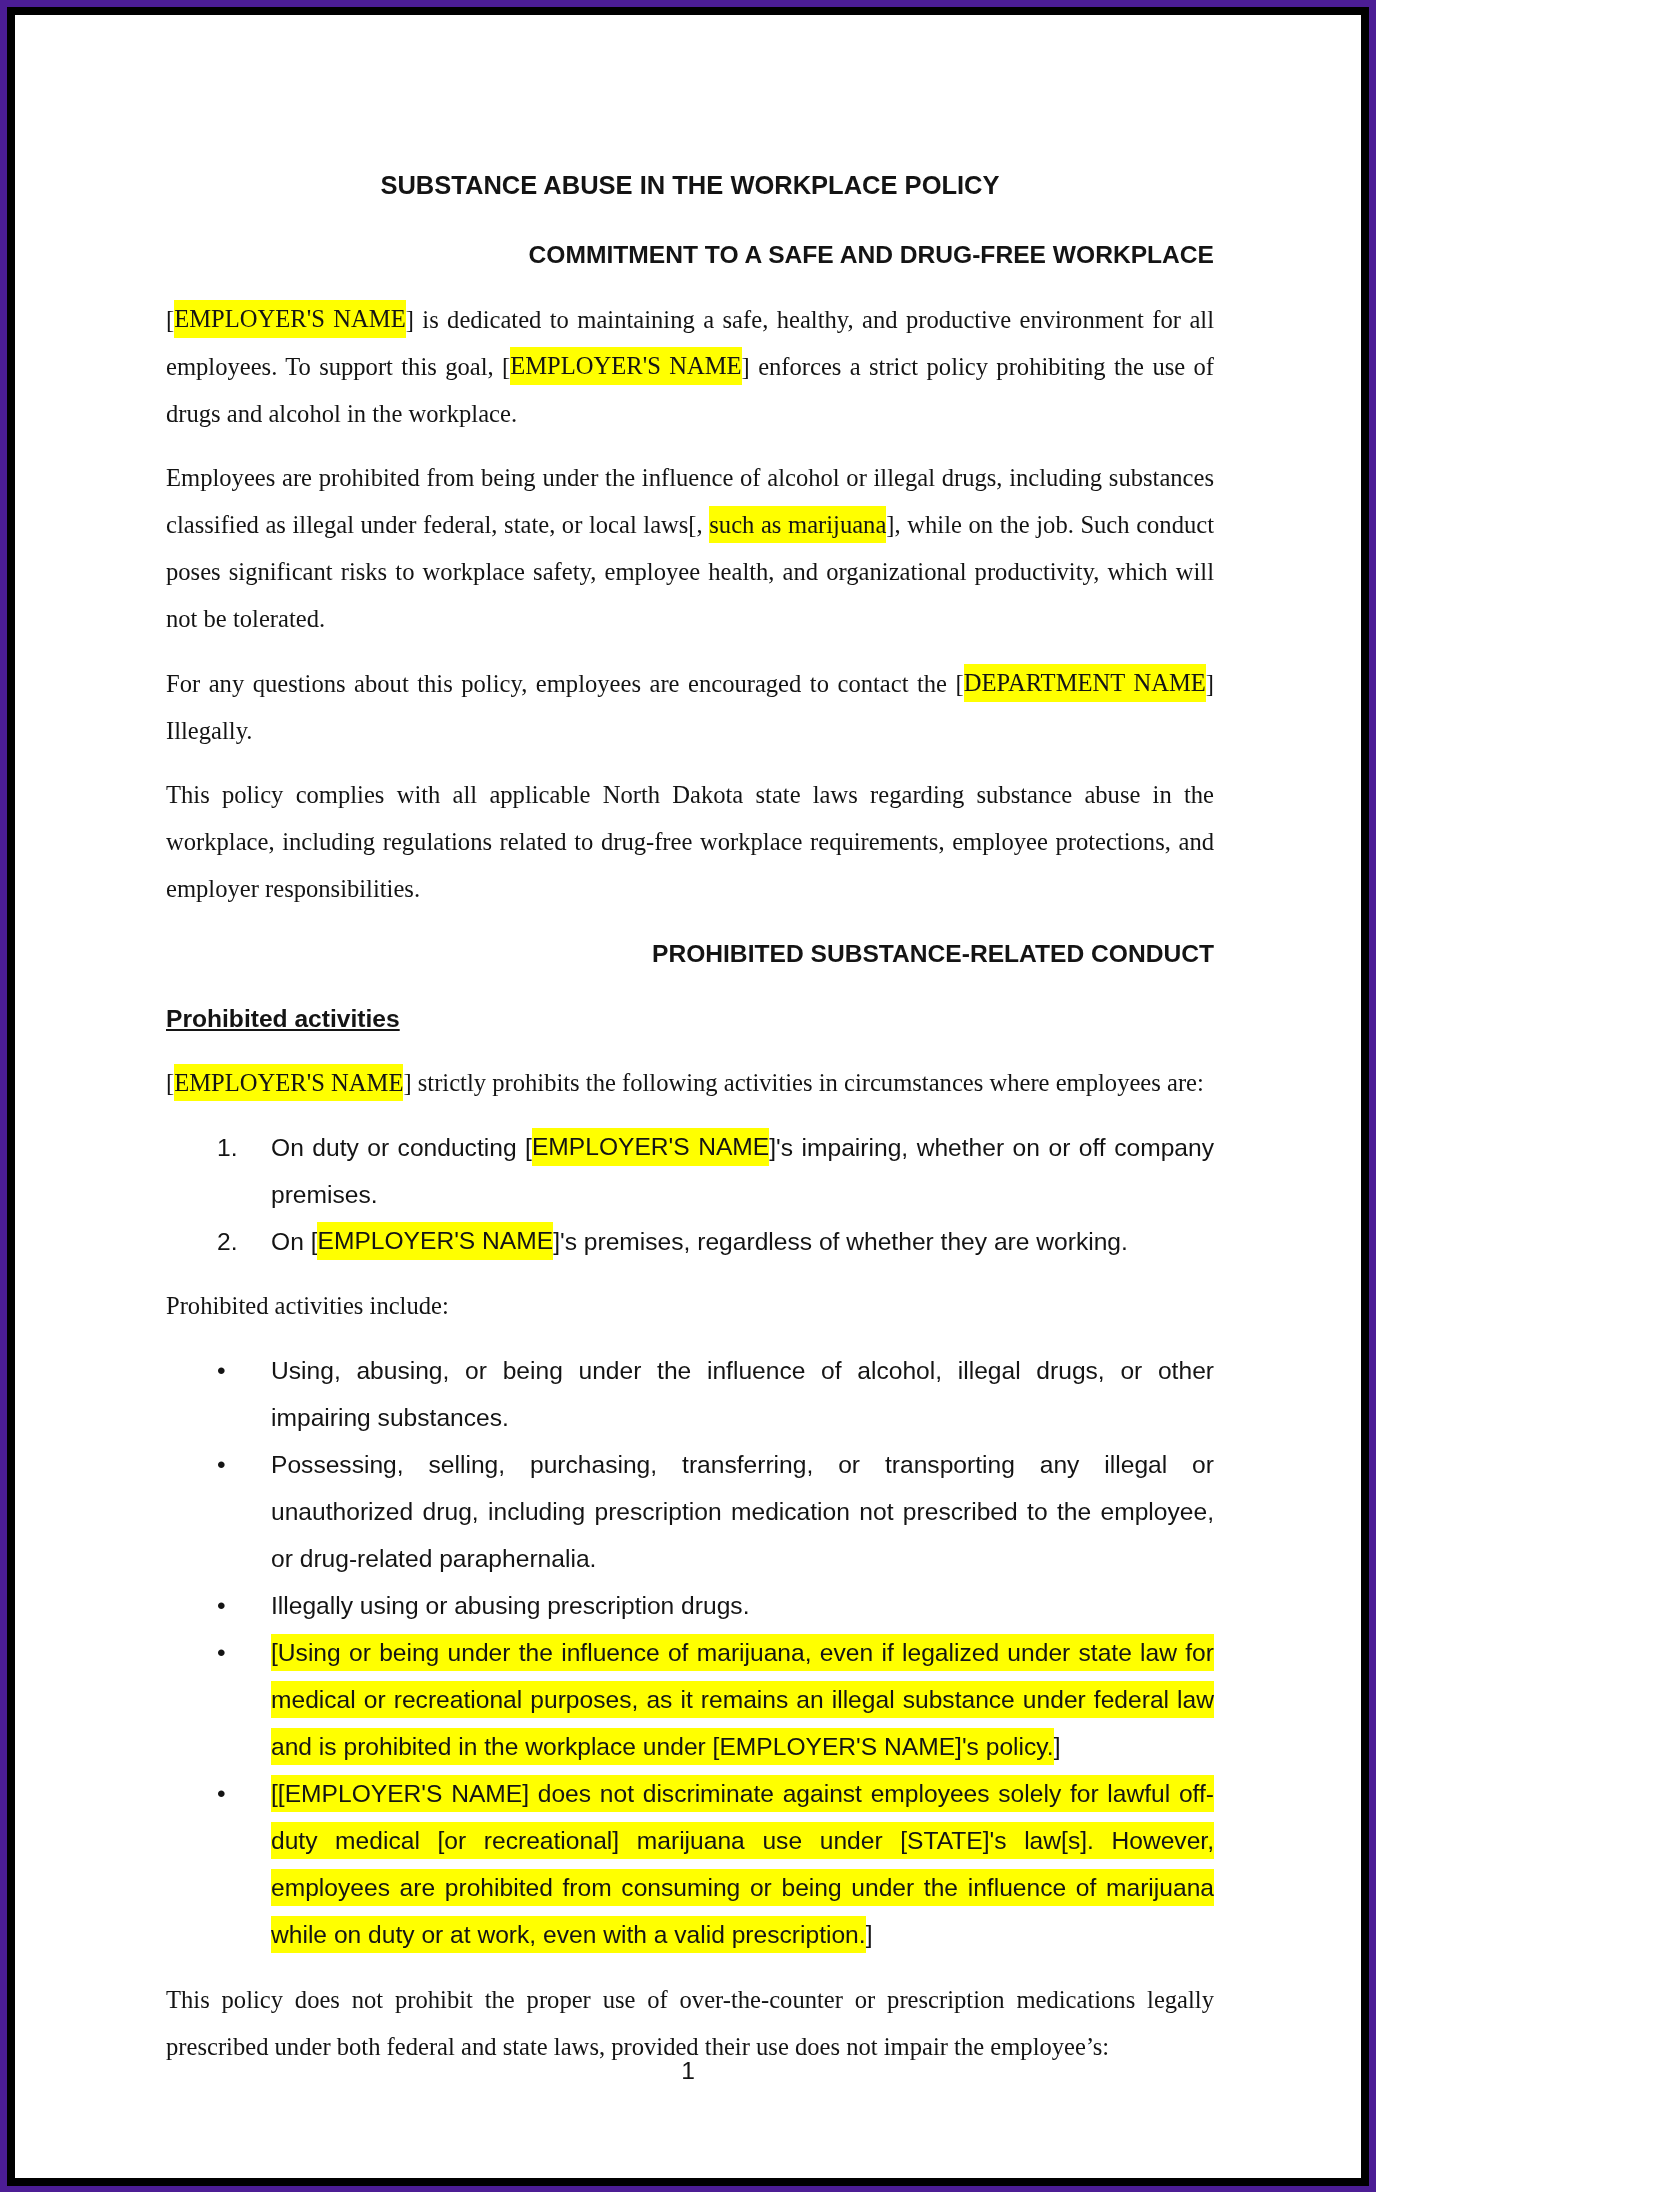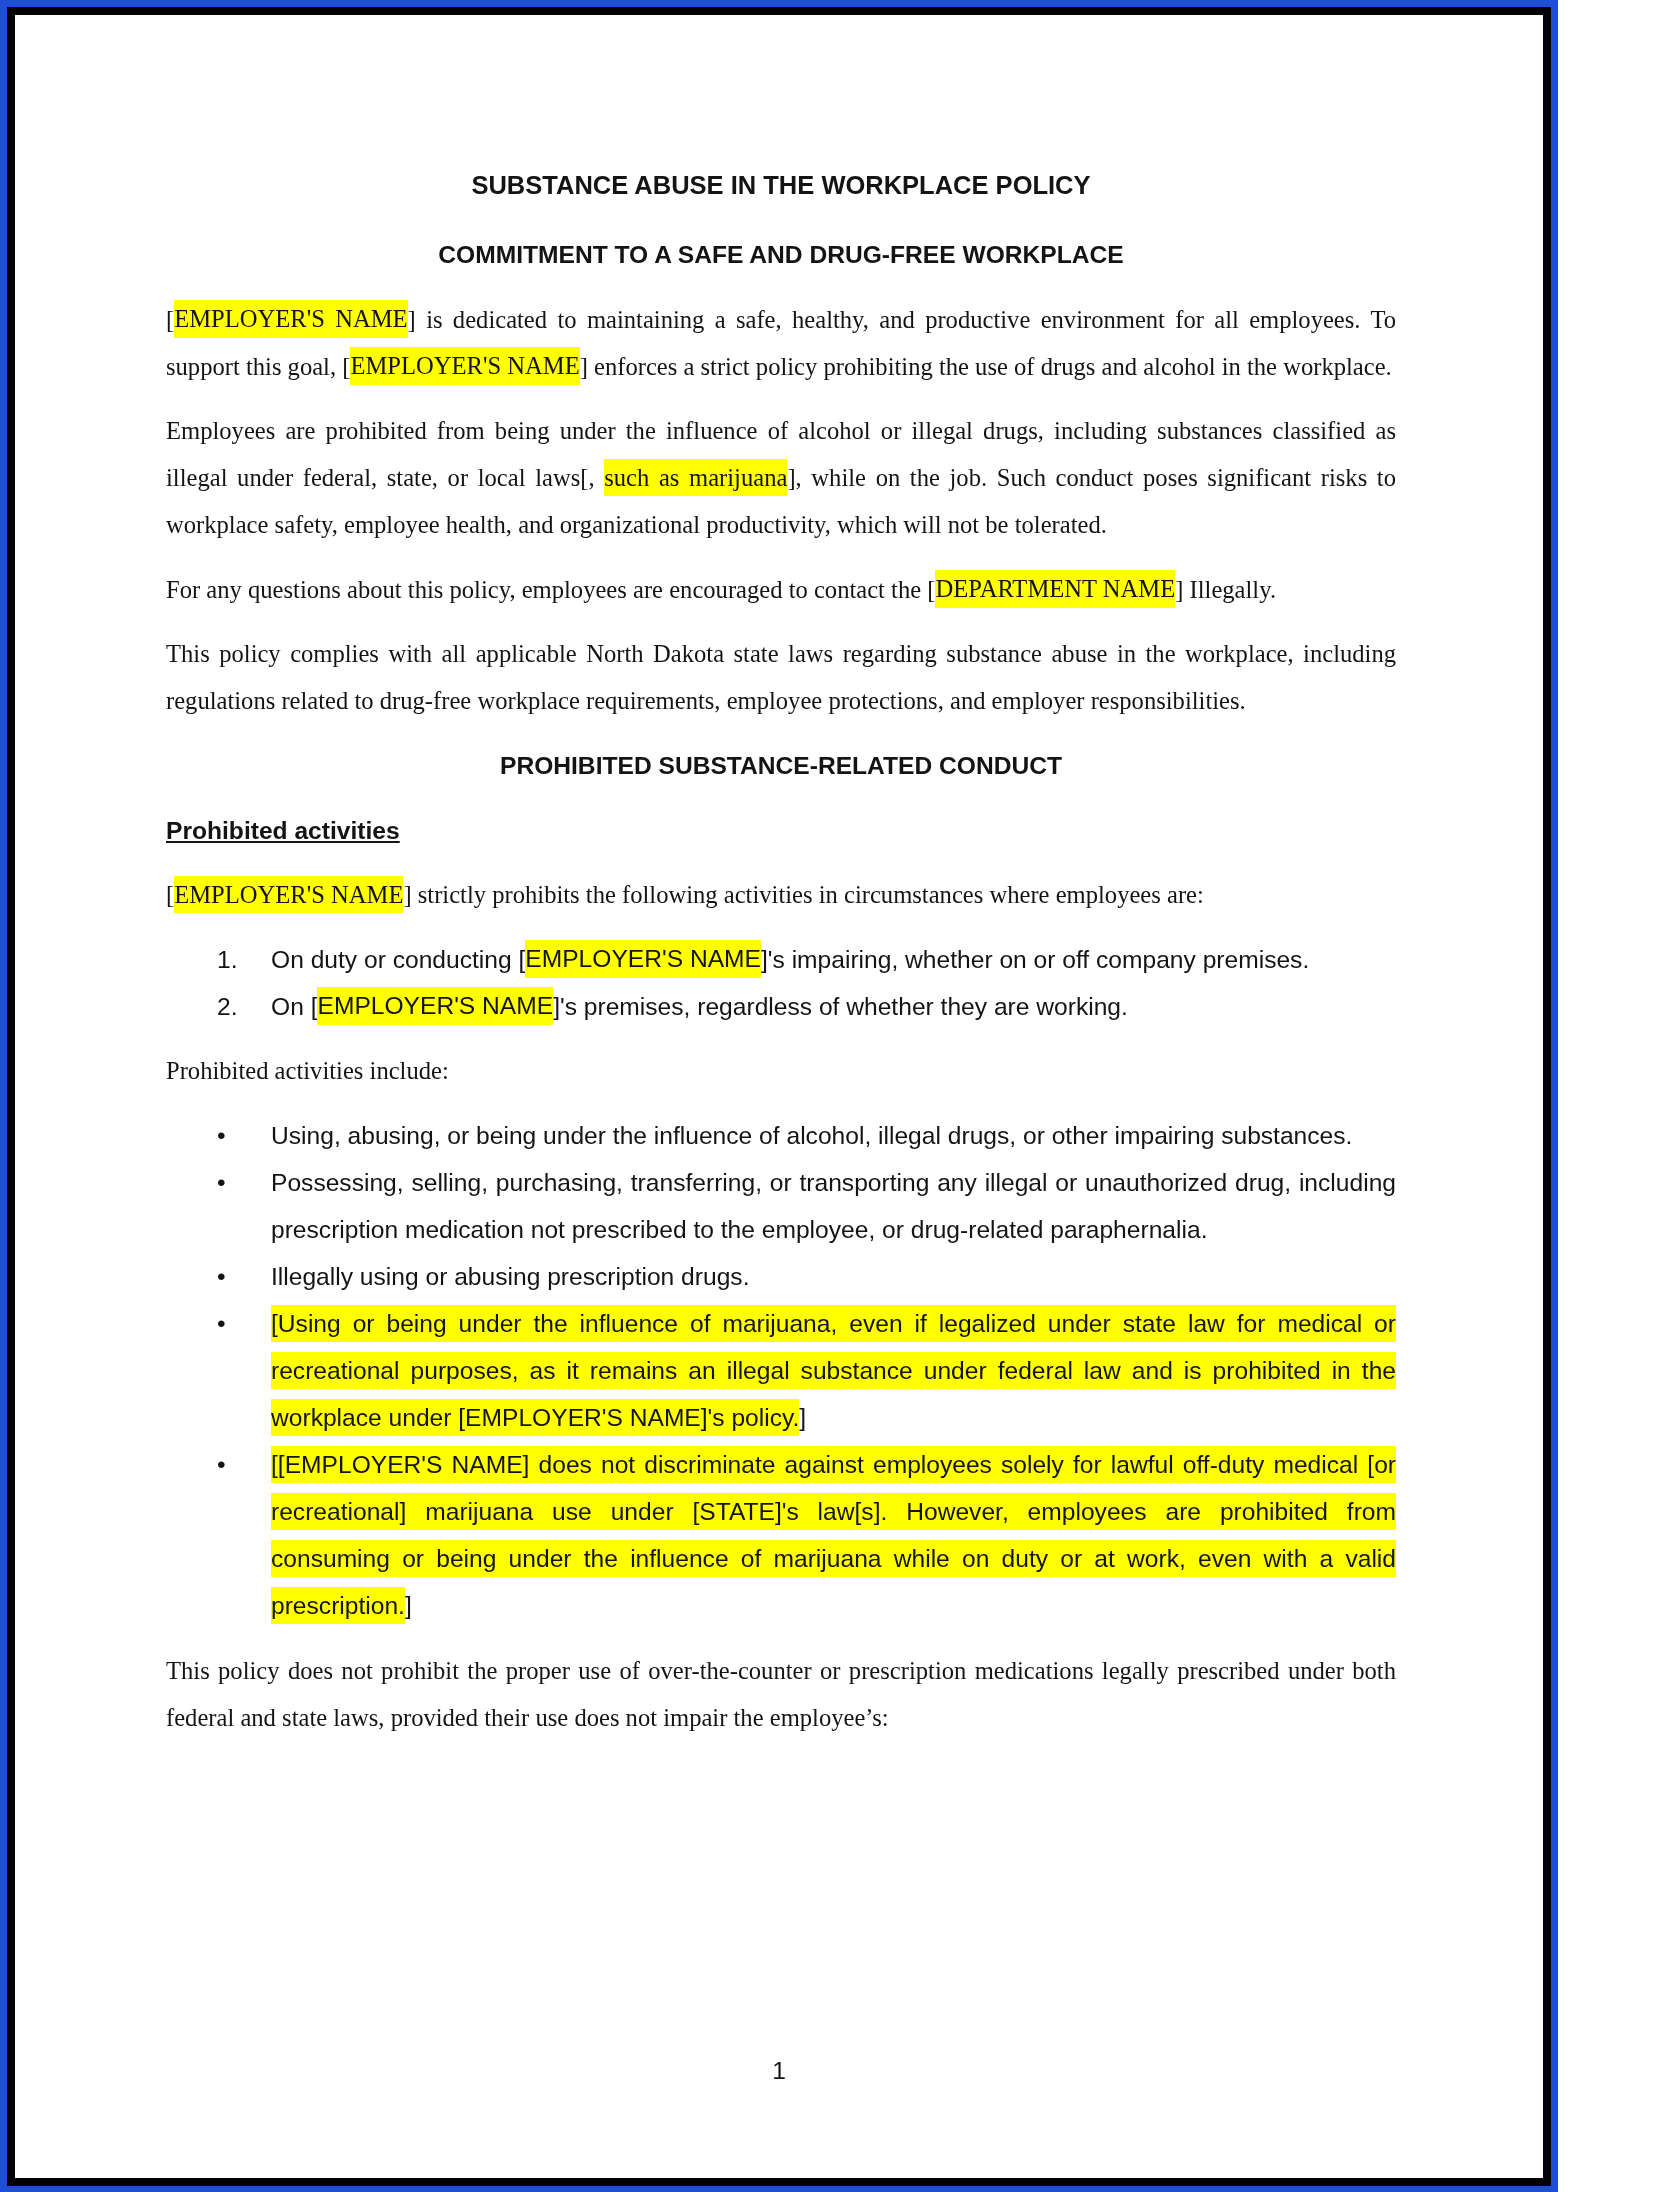--- a/index.html
+++ b/index.html
@@ -1,21 +1,21 @@
 <!DOCTYPE html>
 <html style="--hl-color: #ffff00;font-size:14px"><head>
 <meta charset="utf-8">
 <style>
   * { box-sizing: border-box; }
   html, body { margin: 0; padding: 0; background: #ffffff; }
   .frame {
-    width: 1558px;
+    width: 1376px;
     height: 2193px;
     padding: 7px;
-    background: #1d4ed8;
+    background: #4c1d95;
     position: relative;
   }
   .page {
     width: 100%;
     height: 100%;
     border: 8.8px solid #000000;
     background: #ffffff;
     position: relative;
     font-family: "Liberation Sans", sans-serif;
     font-size: 24.6px;
@@ -30,21 +30,21 @@
     font-weight: bold;
     text-align: center;
     margin: 0 0 22px 0;
     line-height: 47px;
   }
   .sect-heading {
     font-size: 24.6px;
     font-weight: bold;
     margin: 0 0 17.6px 0;
     line-height: 47px;
-    text-align: center;
+    text-align: right;
   }
   .sub-heading {
     font-weight: bold;
     text-decoration: underline;
     margin: 0 0 17.6px 0;
     line-height: 47px;
   }
   p.body {
     margin: 0 0 17.6px 0;
     text-align: justify;

